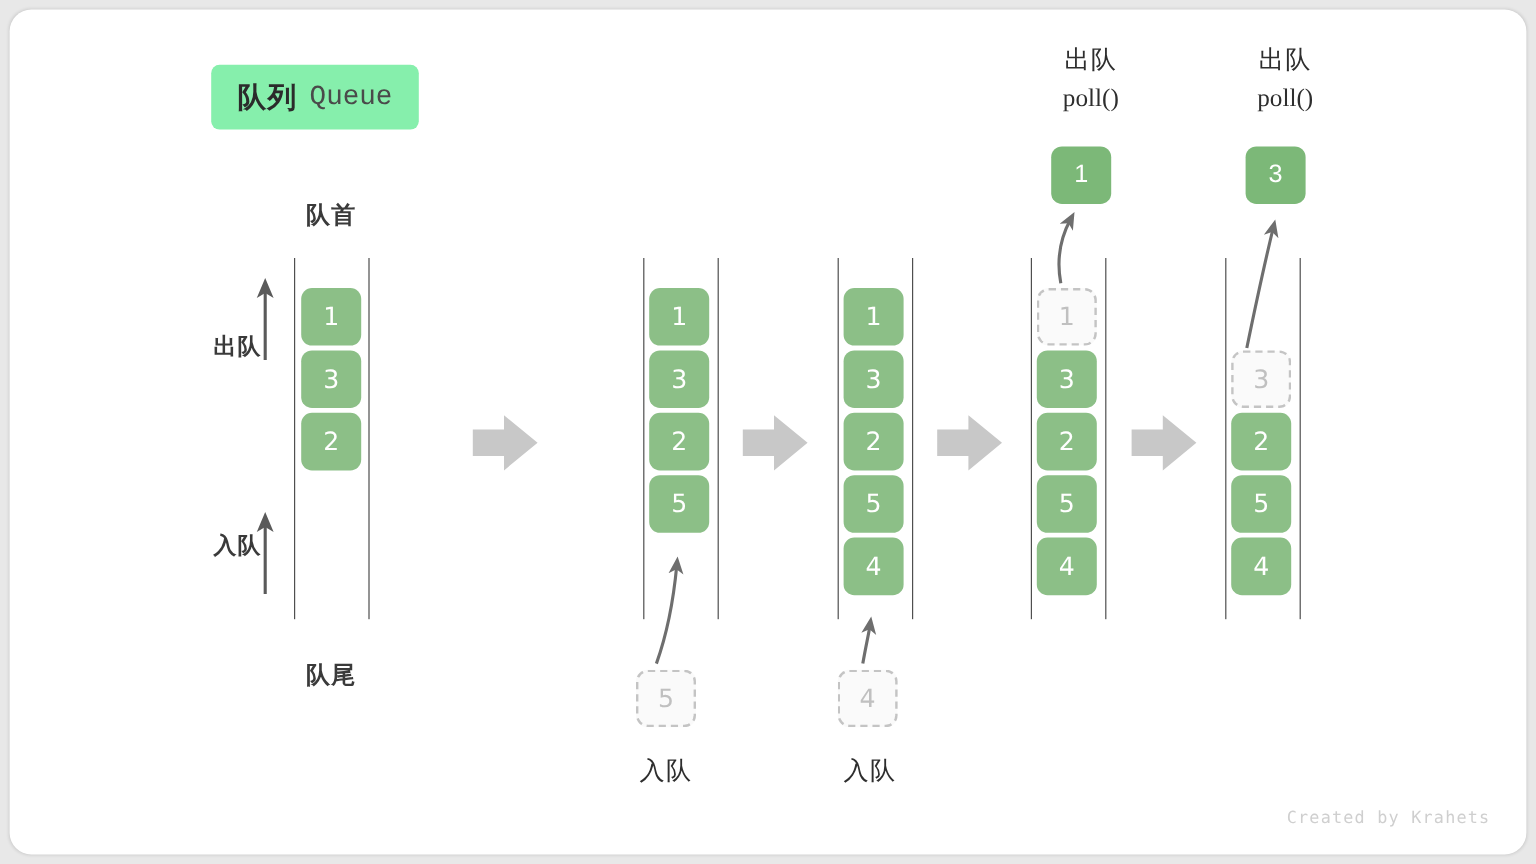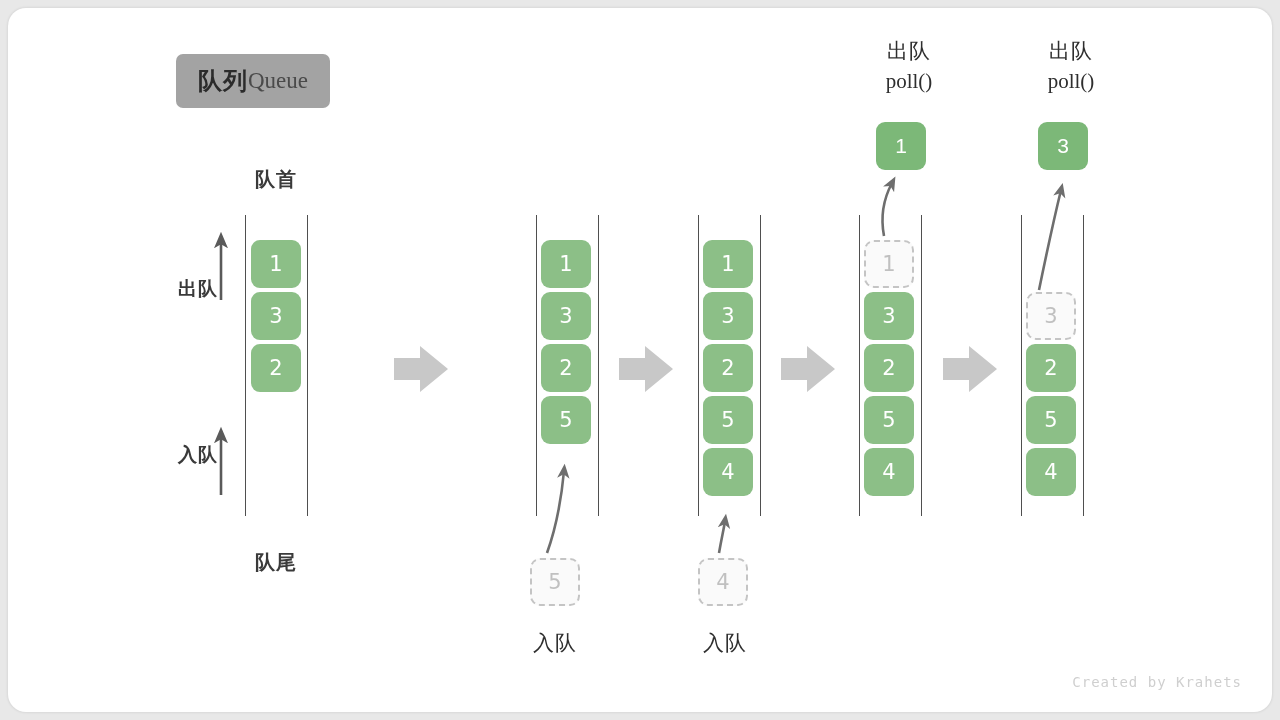--- a/index.html
+++ b/index.html
@@ -26,35 +26,36 @@
   }
 
   .abs { position: absolute; }
 
   
   #title-badge {
     left: 168px;
     top: 46px;
     height: 54px;
     padding: 0 22px;
-    background: #a3a3a3;
+    background: #86efac;
     border-radius: 7px;
     display: flex;
     align-items: center;
+    gap: 10px;
   }
   #title-badge .cn {
     font-size: 24px;
     font-weight: bold;
     color: #2b2b2b;
     letter-spacing: 1px;
   }
   #title-badge .en {
     font-size: 23px;
     color: #4a4a4a;
-    font-family: Liberation Serif, serif;
+    font-family: Liberation Mono, monospace;
   }
 
   
   .endlabel {
     font-size: 20px;
     font-weight: bold;
     color: #3a3a3a;
     letter-spacing: 1px;
     text-align: center;
     width: 120px;

